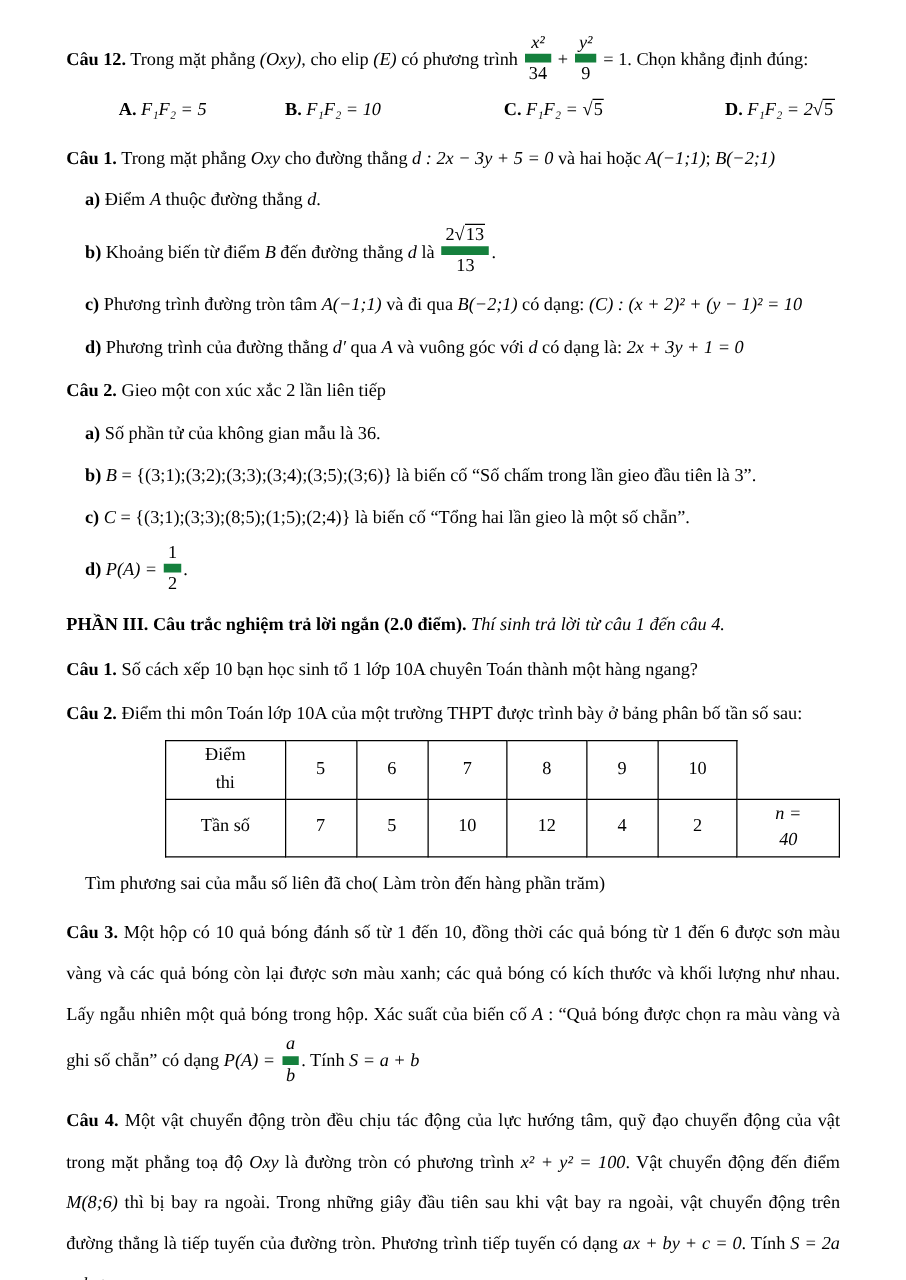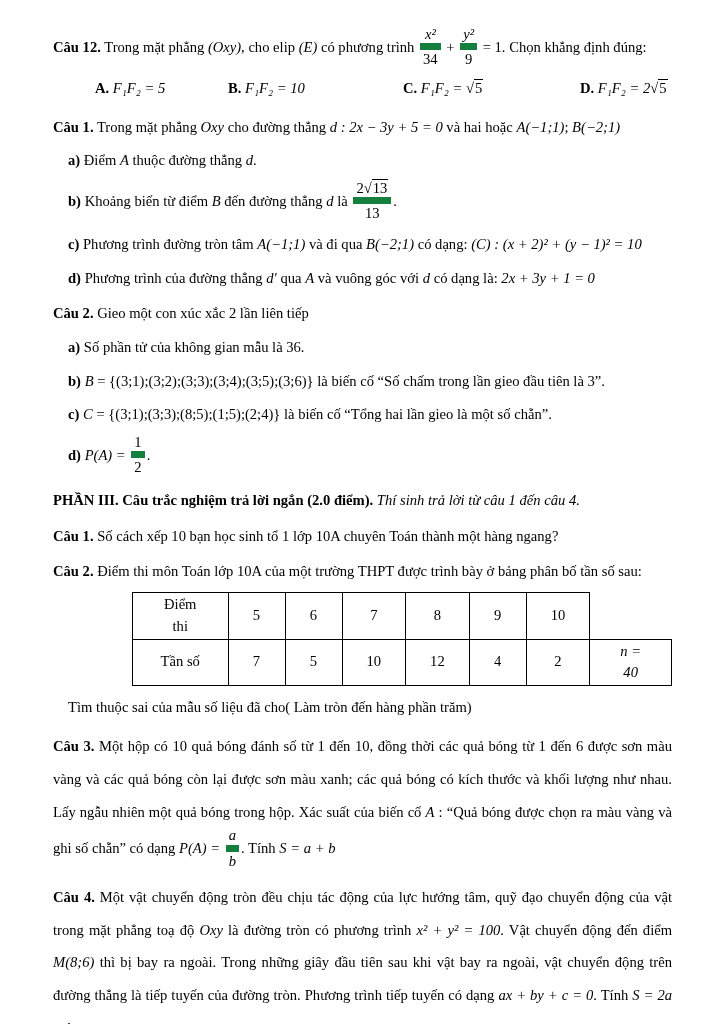--- a/index.html
+++ b/index.html
@@ -101,19 +101,19 @@
       <td>5</td>
       <td>10</td>
       <td>12</td>
       <td>4</td>
       <td>2</td>
       <td class="notecell">n = 40</td>
     </tr>
   </tbody>
     </table>
 
-  <p class="para sub"><span>Tìm thuộc sai của mẫu số liệu đã cho( Làm tròn đến hàng phần trăm)</span></p>
+  <p class="para sub"><span>Tìm phương sai của mẫu số liên đã cho( Làm tròn đến hàng phần trăm)</span></p>
 
   <p class="para wide mt"><b>Câu 3.</b><span> Một hộp có 10 quả bóng đánh số từ 1 đến 10, đồng thời các quả bóng từ 1 đến 6 được sơn màu vàng và các quả bóng còn lại được sơn màu xanh; các quả bóng có kích thước và khối lượng như nhau. Lấy ngẫu nhiên một quả bóng trong hộp. Xác suất của biến cố </span><span class="m">A</span><span> : “Quả bóng được chọn ra màu vàng và ghi số chẵn” có dạng </span><span class="m">P(A) = </span><span class="frac"><span class="num m">a</span><span class="den m">b</span></span><span>. Tính </span><span class="m">S = a + b</span></p>
 
   <p class="para wide mt"><b>Câu 4.</b><span> Một vật chuyển động tròn đều chịu tác động của lực hướng tâm, quỹ đạo chuyển động của vật trong mặt phẳng toạ độ </span><span class="m">Oxy</span><span> là đường tròn có phương trình </span><span class="m">x² + y² = 100</span><span>. Vật chuyển động đến điểm </span><span class="m">M(8;6)</span><span> thì bị bay ra ngoài. Trong những giây đầu tiên sau khi vật bay ra ngoài, vật chuyển động trên đường thẳng là tiếp tuyến của đường tròn. Phương trình tiếp tuyến có dạng </span><span class="m">ax + by + c = 0</span><span>. Tính </span><span class="m">S = 2a − b + c</span></p>
 
 </div>
 
 </body></html>

